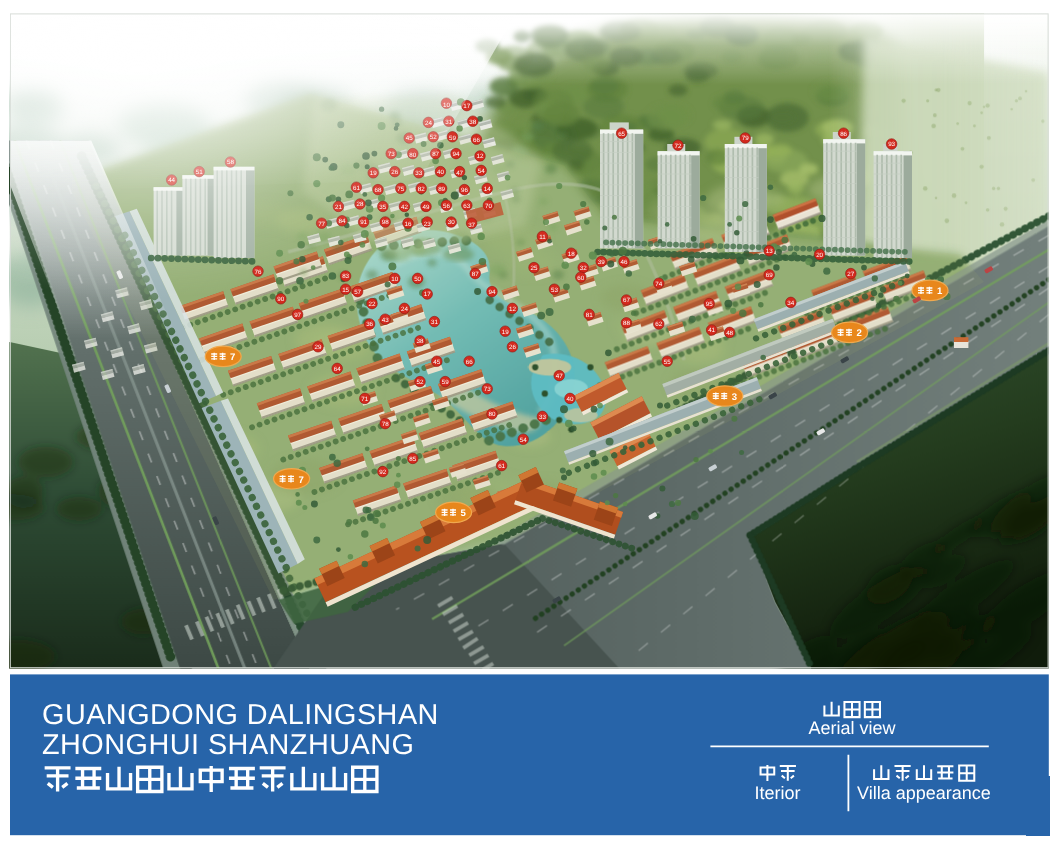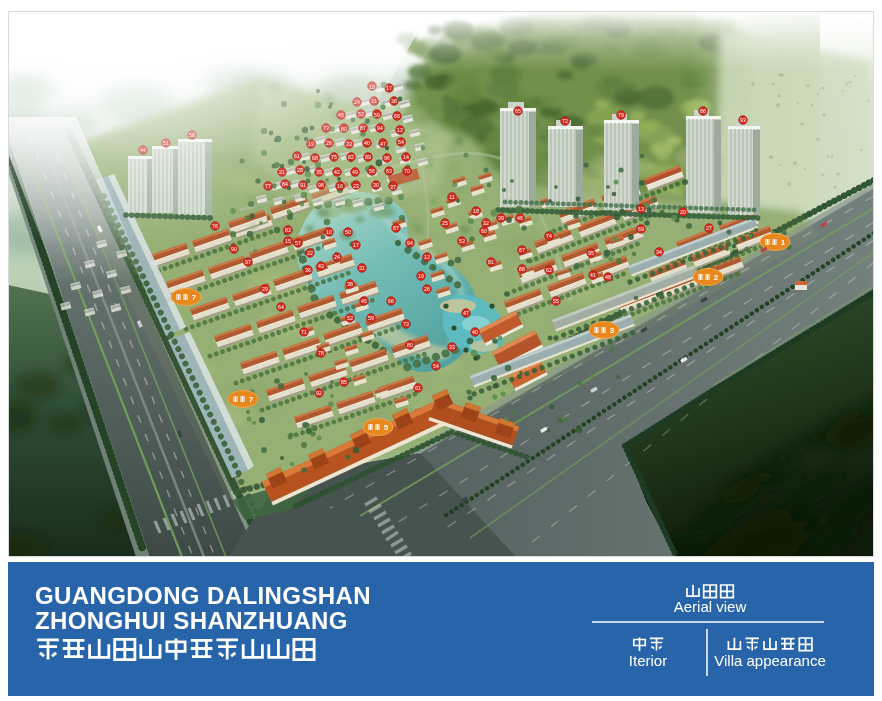--- a/index.html
+++ b/index.html
@@ -1,17 +1,17 @@
 <!DOCTYPE html>
 <html><head><meta charset="utf-8"><style>
 html,body{margin:0;padding:0;background:#ffffff;width:882px;height:701px;overflow:hidden}
 body{font-family:"Liberation Sans",sans-serif;position:relative}
 #photo{position:absolute;left:8px;top:11px;width:866px;height:546px}
 #banner{position:absolute;left:8px;top:562px;width:866px;height:134px;background:#2764a9}
-.en{position:absolute;left:27px;top:21px;color:#ffffff;font-weight:bold;font-size:24px;line-height:25px;letter-spacing:0.4px;white-space:nowrap}
+.en{position:absolute;left:27px;top:21px;color:#ffffff;font-weight:normal;font-size:24px;line-height:25px;letter-spacing:0.4px;white-space:nowrap}
 </style></head>
 <body>
 
 <div id="photo">
 <svg width="866" height="546" viewBox="8 11 866 546" xmlns="http://www.w3.org/2000/svg">
 <defs>
 <linearGradient id="sky" x1="0" y1="0" x2="0" y2="1">
 <stop offset="0" stop-color="#ffffff"></stop>
           <stop offset="0.12" stop-color="#f4f8f5"></stop>
 <stop offset="0.25" stop-color="#dde8dd"></stop>

